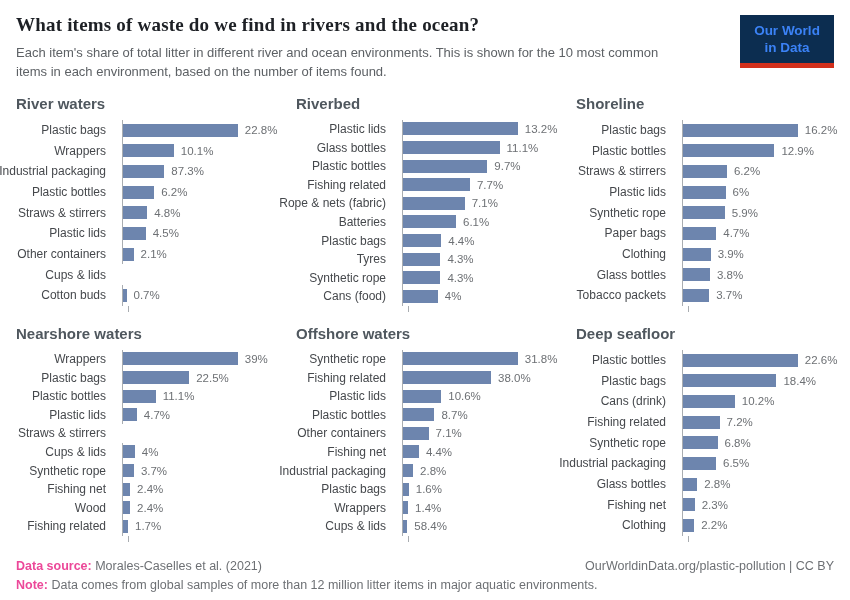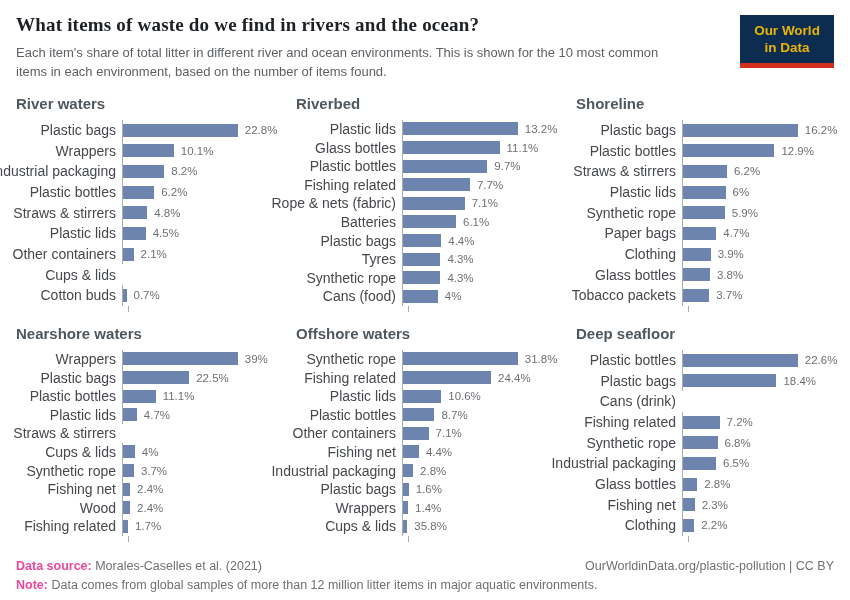--- a/index.html
+++ b/index.html
@@ -11,31 +11,31 @@
   *{box-sizing:border-box;margin:0;padding:0;}
   html,body{width:850px;height:600px;background:#ffffff;overflow:hidden;}
   body{font-family:"Liberation Sans","DejaVu Sans",sans-serif;color:#444;}
   .page{width:850px;height:600px;padding:10px 16px 8px 16px;display:flex;flex-direction:column;}
 
   
   .header{display:flex;justify-content:space-between;align-items:flex-start;}
   .title{font-family:"Liberation Serif","DejaVu Serif",serif;font-weight:700;font-size:19px;
          color:#1d2025;letter-spacing:.2px;margin-top:4px;}
   .subtitle{font-size:13px;color:#5d6165;line-height:1.45;max-width:645px;margin-top:8px;}
-  .logo{flex:none;width:94px;margin-top:5px;background:var(--logo-bg);color:#eab308;
+  .logo{flex:none;width:94px;margin-top:5px;background:var(--logo-bg);color:#3b82f6;
         border-bottom:5px solid var(--logo-red);padding:7px 4px 6px 4px;text-align:center;
         font-size:13.5px;font-weight:700;line-height:1.28;}
 
   
   .grid{display:grid;grid-template-columns:repeat(3,1fr);column-gap:22px;row-gap:13px;margin-top:13px;flex:none;}
   .panel-title{font-size:15px;font-weight:700;color:#4f575e;margin-bottom:8px;}
   .rows{height:186px;display:flex;flex-direction:column;}
   .row{flex:1;display:flex;align-items:stretch;min-height:0;}
-  .lbl{flex:none;width:106px;padding-right:6px;display:flex;align-items:center;justify-content:flex-end;
-       font-size:14px;color:#45484c;white-space:nowrap;}
+  .lbl{flex:none;width:106px;padding-right:16px;display:flex;align-items:center;justify-content:flex-end;
+       font-size:12px;color:#45484c;white-space:nowrap;}
   .track{flex:1;border-left:1px solid var(--axis);display:flex;align-items:center;min-width:0;}
   .bar{height:13px;background:var(--bar);flex:none;}
   .val{font-size:11.5px;color:#6d7074;margin-left:7px;white-space:nowrap;}
   .axis-stub{height:6px;margin-left:112px;border-left:1px solid var(--axis);}
 
   
   .footer{margin-top:auto;font-size:12.5px;color:#6d7074;}
   .footer-line1{display:flex;justify-content:space-between;align-items:baseline;}
   .footer b{font-weight:700;color:#ec4899;}
   .footer-note{margin-top:5px;}
@@ -71,21 +71,21 @@
             <span class="lbl">Wrappers</span>
             <div class="track">
               <div class="bar" style="width: 33.67%;"></div>
               <span class="val">10.1%</span>
             </div>
           </div>
           <div class="row">
             <span class="lbl">Industrial packaging</span>
             <div class="track">
               <div class="bar" style="width: 27.33%;"></div>
-              <span class="val">8.2%</span>
+              <span class="val">87.3%</span>
             </div>
           </div>
           <div class="row">
             <span class="lbl">Plastic bottles</span>
             <div class="track">
               <div class="bar" style="width: 20.67%;"></div>
               <span class="val">6.2%</span>
             </div>
           </div>
           <div class="row">
@@ -346,21 +346,21 @@
             <span class="lbl">Synthetic rope</span>
             <div class="track">
               <div class="bar" style="width: 76%;"></div>
               <span class="val">31.8%</span>
             </div>
           </div>
           <div class="row">
             <span class="lbl">Fishing related</span>
             <div class="track">
               <div class="bar" style="width: 58.31%;"></div>
-              <span class="val">24.4%</span>
+              <span class="val">38.0%</span>
             </div>
           </div>
           <div class="row">
             <span class="lbl">Plastic lids</span>
             <div class="track">
               <div class="bar" style="width: 25.33%;"></div>
               <span class="val">10.6%</span>
             </div>
           </div>
           <div class="row">
@@ -402,21 +402,21 @@
             <span class="lbl">Wrappers</span>
             <div class="track">
               <div class="bar" style="width: 3.35%;"></div>
               <span class="val">1.4%</span>
             </div>
           </div>
           <div class="row">
             <span class="lbl">Cups &amp; lids</span>
             <div class="track">
               <div class="bar" style="width: 2.87%;"></div>
-              <span class="val">35.8%</span>
+              <span class="val">58.4%</span>
             </div>
           </div>
         </div>
         <div class="axis-stub"></div>
       </section>
       <section class="panel">
         <h3 class="panel-title">Deep seafloor</h3>
         <div class="rows">
           <div class="row">
             <span class="lbl">Plastic bottles</span>
@@ -427,20 +427,24 @@
           </div>
           <div class="row">
             <span class="lbl">Plastic bags</span>
             <div class="track">
               <div class="bar" style="width: 61.88%;"></div>
               <span class="val">18.4%</span>
             </div>
           </div>
           <div class="row">
             <span class="lbl">Cans (drink)</span>
+            <div class="track">
+              <div class="bar" style="width: 34.3%;"></div>
+              <span class="val">10.2%</span>
+            </div>
           </div>
           <div class="row">
             <span class="lbl">Fishing related</span>
             <div class="track">
               <div class="bar" style="width: 24.21%;"></div>
               <span class="val">7.2%</span>
             </div>
           </div>
           <div class="row">
             <span class="lbl">Synthetic rope</span>

